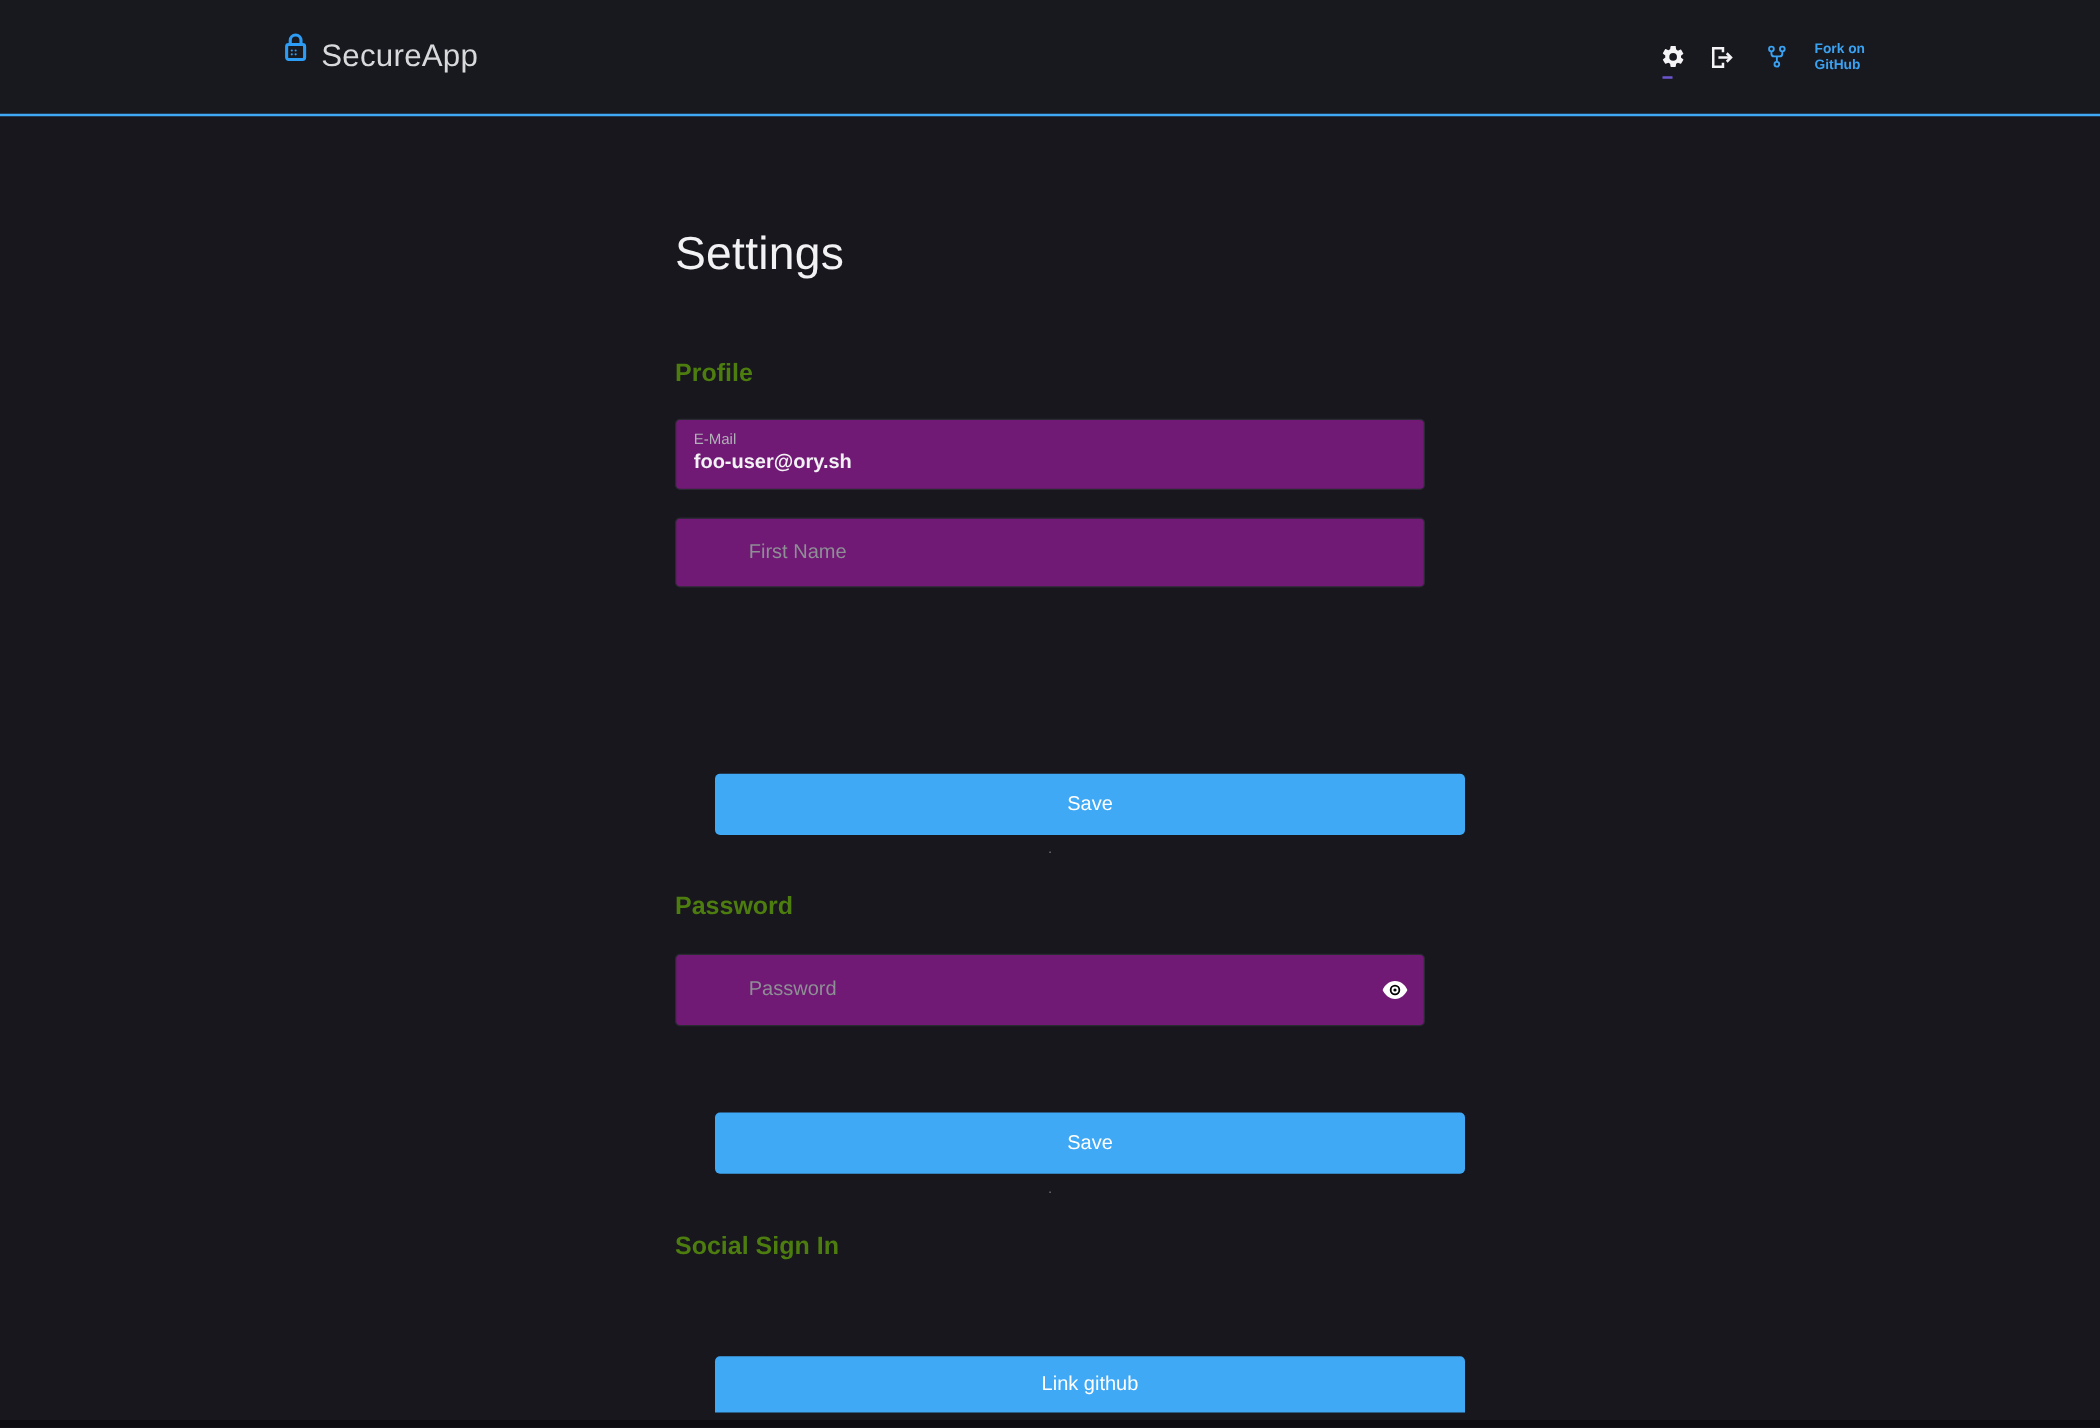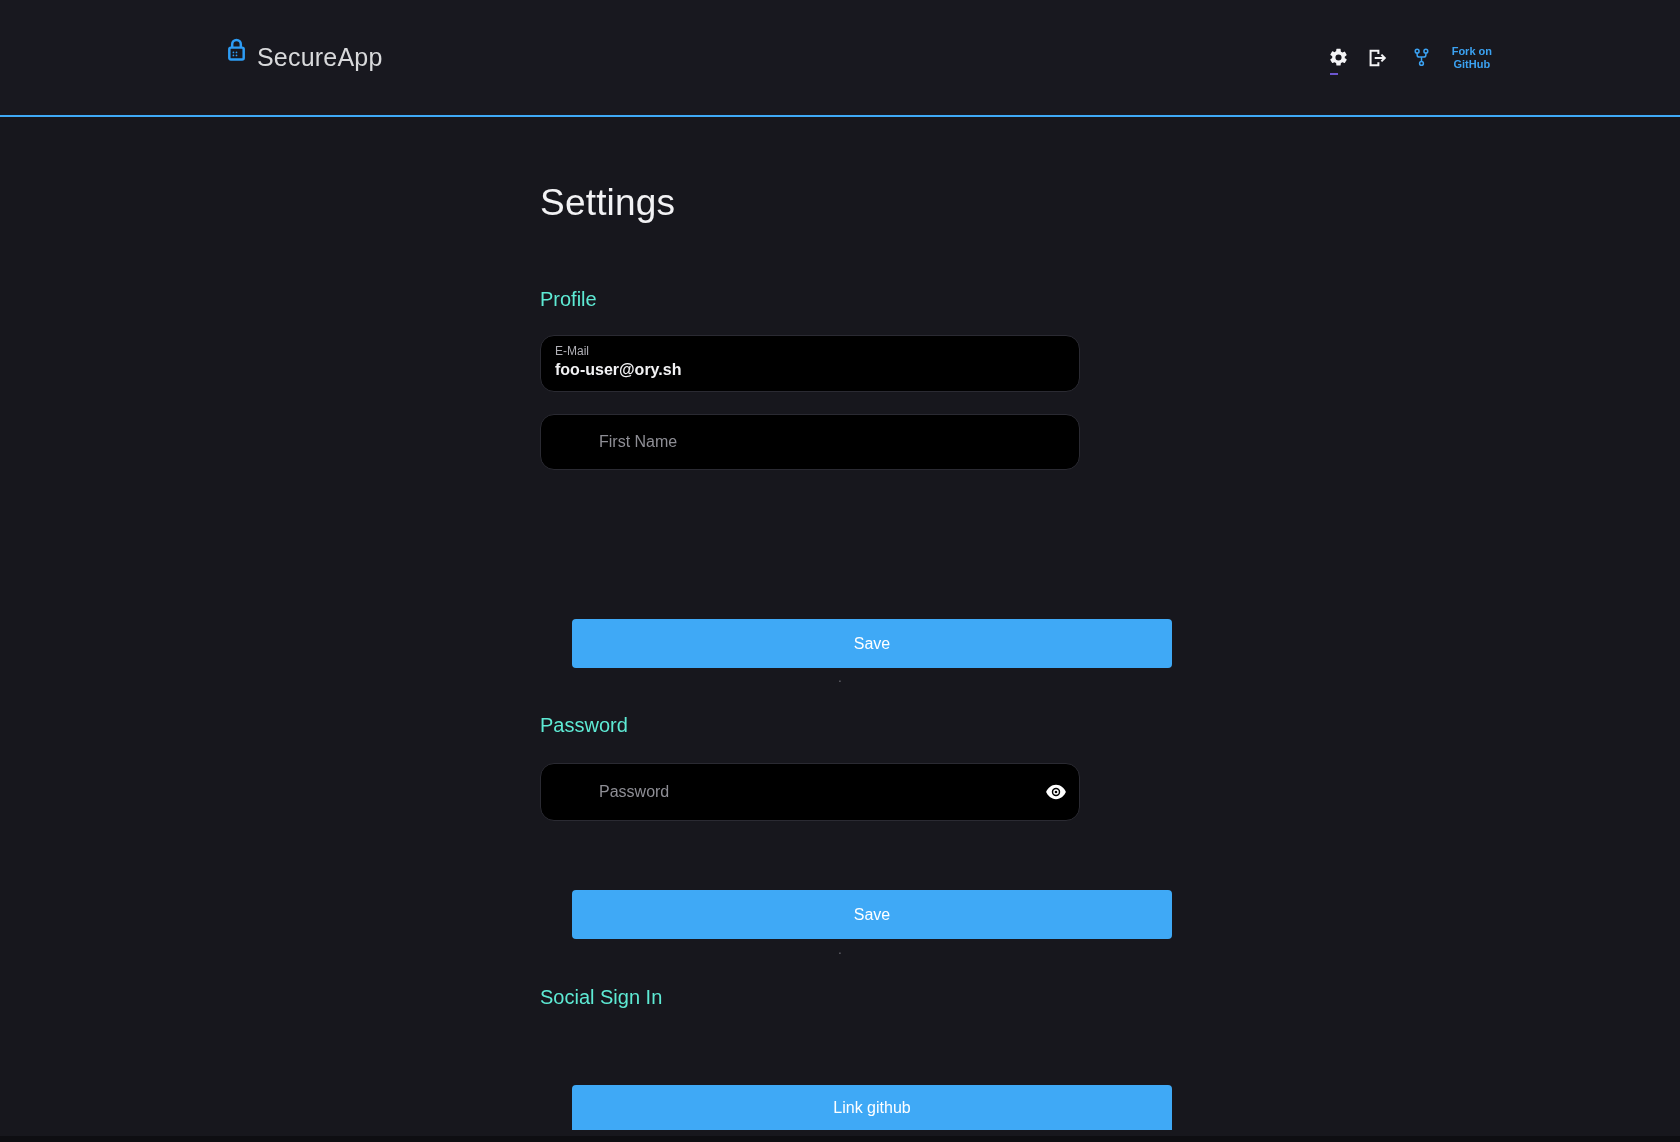--- a/index.html
+++ b/index.html
@@ -8,26 +8,25 @@
     background: #17171d;
     font-family: "Liberation Sans", sans-serif;
     color: #f4f4f6;
     position: relative;
   }
   #app { position: absolute; inset: 0; }
 
   
   .navbar {
     position: absolute; top: 0; left: 0; right: 0;
-    height: 117px;
+    height: 93px;
     background: #18181f;
     border-bottom: 2px solid #3fa9f6;
     display: flex; align-items: center; justify-content: space-between;
     padding: 0 188px 0 225px;
-    text-align: center;
   }
   .brand { display: flex; align-items: flex-start; gap: 9px; text-decoration: none; cursor: pointer; }
   .brand .lock-wrap { margin-top: -6px; line-height: 0; }
   .brand-text { font-size: 25px; color: #d8d9db; letter-spacing: 0.2px; }
 
   .nav-right { display: flex; align-items: center; }
   .nav-btn { position: relative; display: inline-flex; align-items: center; justify-content: center; cursor: pointer; line-height: 0; }
   .nav-btn.gear-btn { margin-right: 17px; }
   .nav-btn.logout-btn { margin-right: 24px; }
   .gear-underline {
@@ -39,31 +38,31 @@
 
   
   .content { position: absolute; left: 540px; width: 600px; top: 0; height: 100%; }
 
   .page-title {
     position: absolute; top: 182px; left: 0;
     font-size: 37px; font-weight: 400; color: #f2f2f4; letter-spacing: 0.2px;
   }
   .section-h {
     position: absolute; left: 0;
-    font-size: 20px; font-weight: 400; color: #5eead4;
+    font-size: 20px; font-weight: 700; color: #4d7c0f;
   }
   .h-profile  { top: 288px; }
   .h-password { top: 714px; }
   .h-social   { top: 986px; }
 
   .field {
-    position: absolute; left: 0; width: 540px;
-    background: #000000;
+    position: absolute; left: 0; width: 600px;
+    background: #701a75;
     border: 1px solid #2a2a32;
-    border-radius: 14px;
+    border-radius: 4px;
   }
   .field input {
     background: transparent; border: none; outline: none;
     color: #f2f2f4; font-family: "Liberation Sans", sans-serif;
     font-size: 16px; width: 100%;
   }
   .field input::placeholder { color: #8e8e95; opacity: 1; }
 
   .f-email { top: 335px; height: 57px; padding: 8px 14px 0 14px; }
   .f-email .flabel { display: block; font-size: 12px; color: #b0b0b6; margin-bottom: 3px; }

